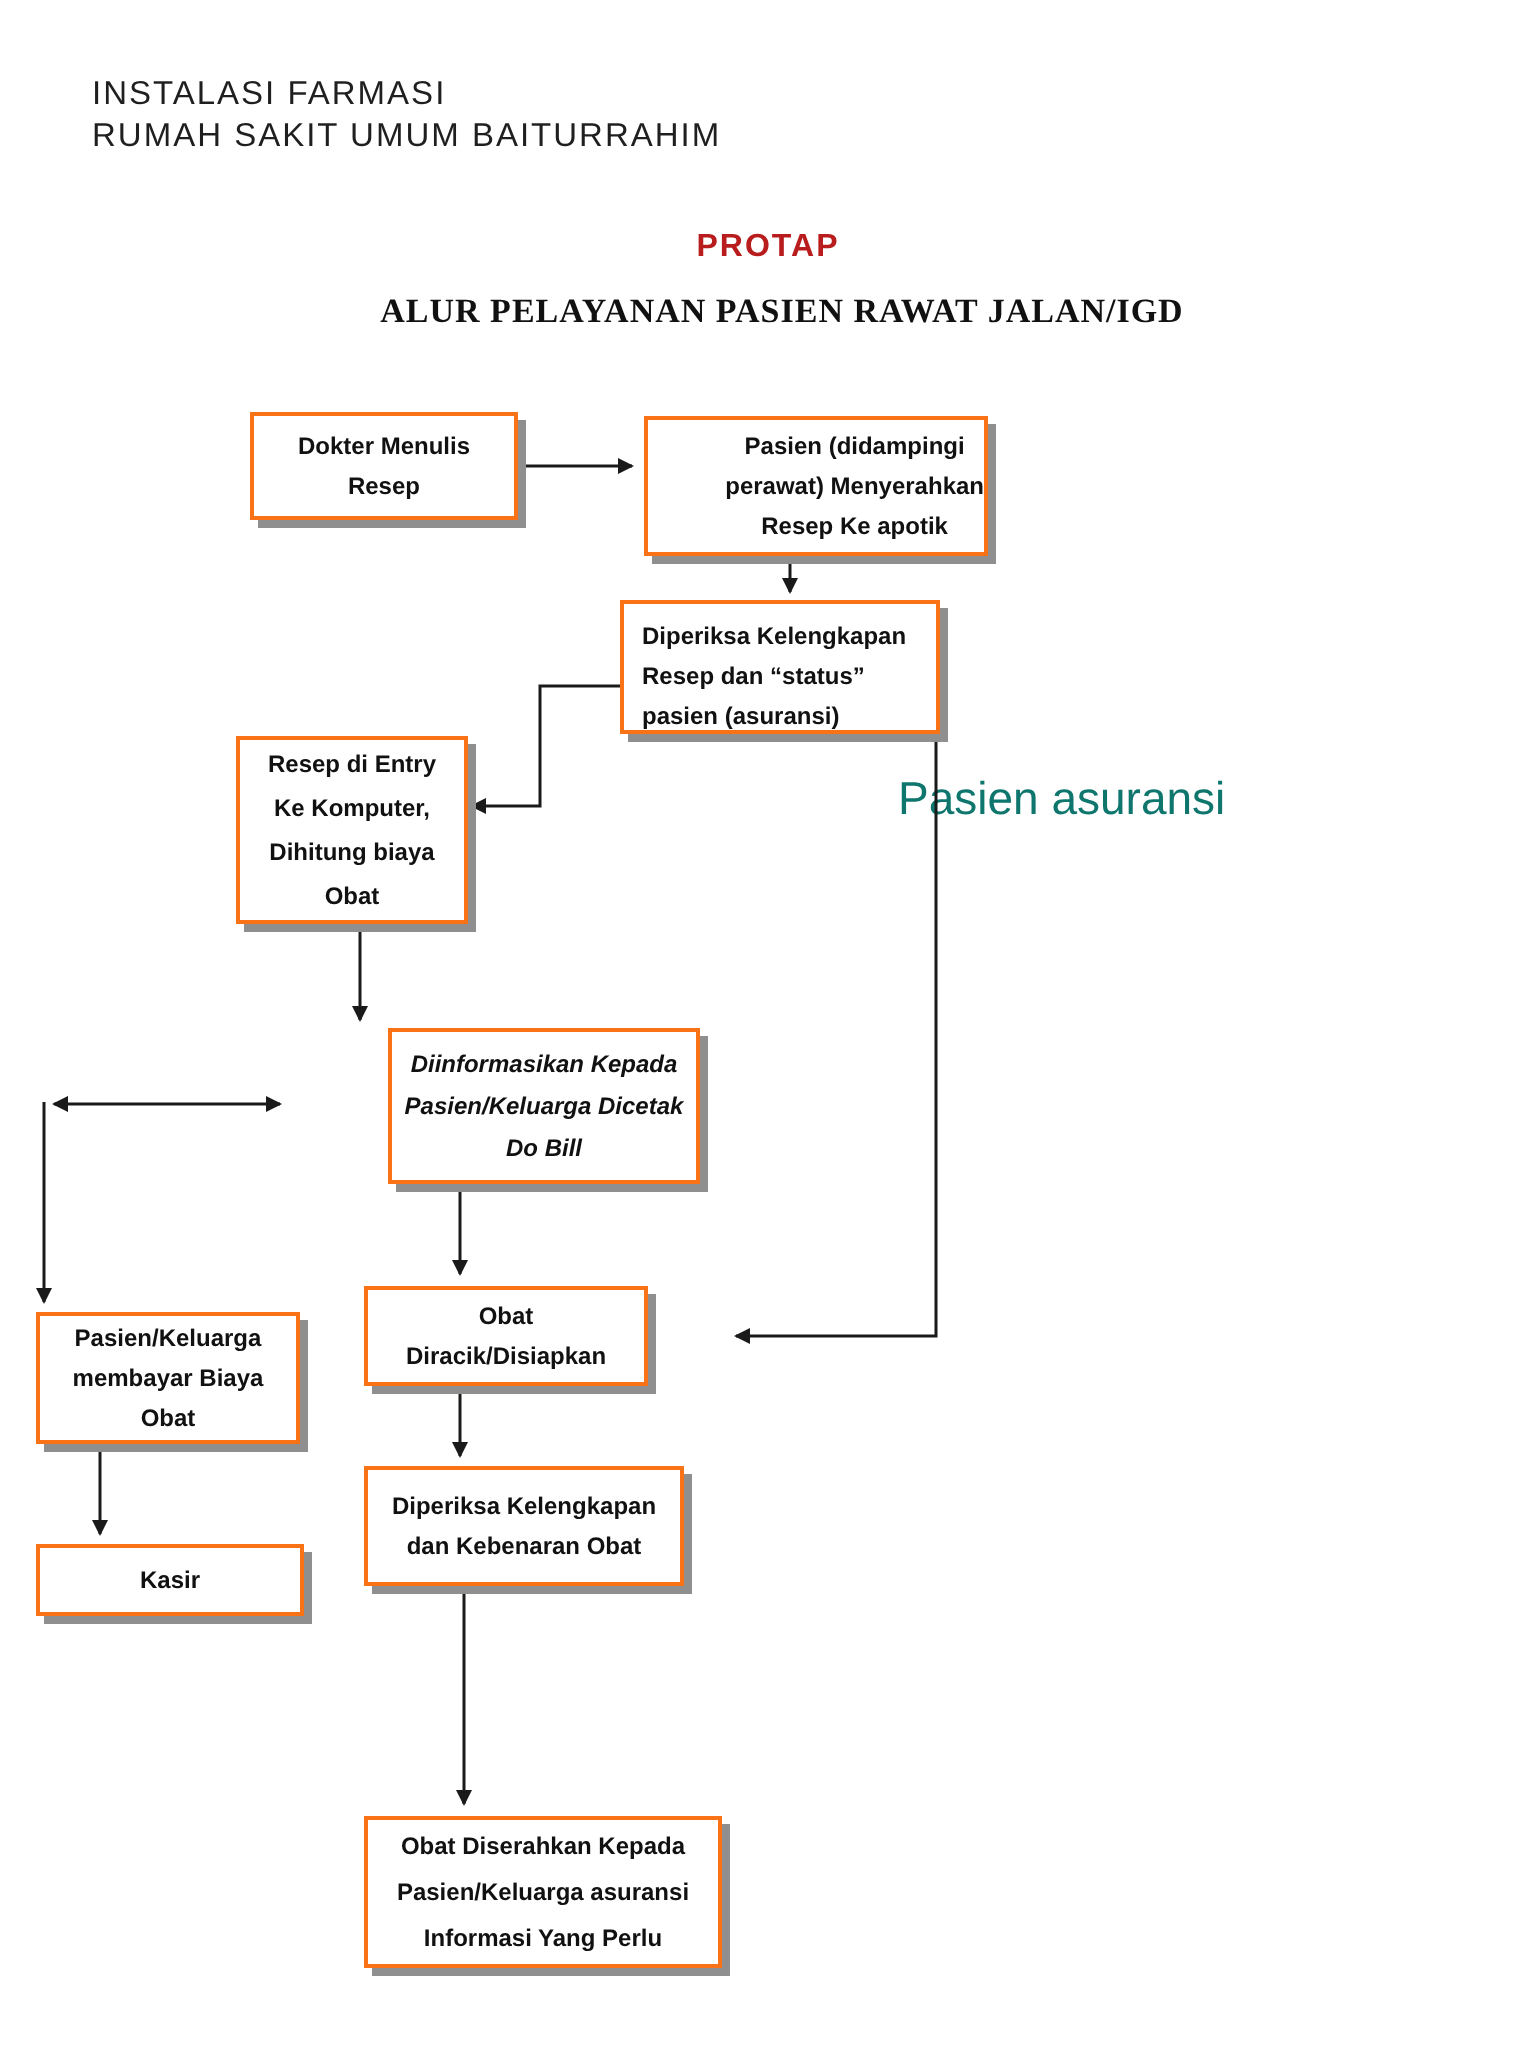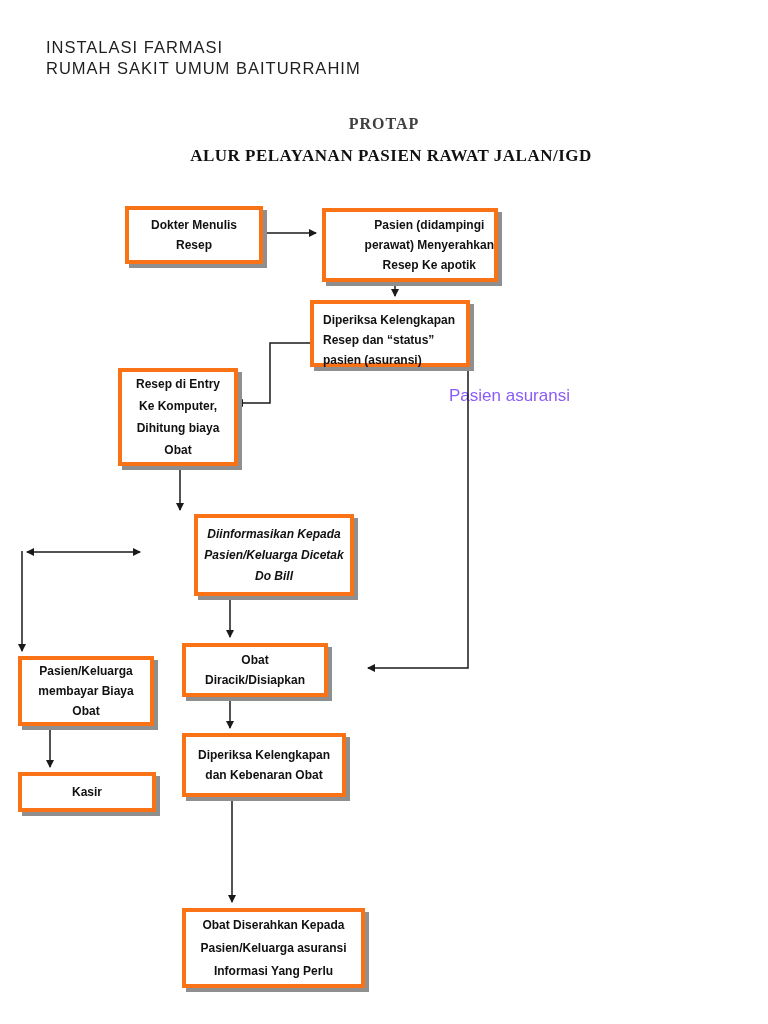--- a/index.html
+++ b/index.html
@@ -7,34 +7,34 @@
     position:relative;width:768px;height:1024px;background:#ffffff;
     font-family:"Liberation Sans",sans-serif;color:#111111;overflow:hidden;
   }
   .letterhead{
     position:absolute;left:46px;top:37px;
     font-size:16.5px;line-height:21px;letter-spacing:1px;
     color:#1f1f1f;white-space:pre;
   }
   .title-protap{
     position:absolute;left:0;right:0;top:115px;text-align:center;
-    font-family:Liberation Serif, serif;font-weight:bold;font-size:16px;
-    letter-spacing:1px;color:#404040;
+    font-family:Liberation Sans, sans-serif;font-weight:bold;font-size:16px;
+    letter-spacing:1px;color:#b91c1c;
   }
   .title-alur{
     position:absolute;left:0;right:0;top:146px;text-align:center;
     font-family:"Liberation Serif",serif;font-weight:bold;font-size:17px;
     letter-spacing:0.5px;color:#111;padding-left:14px;
   }
   .annotation{
-    position:absolute;left:449px;top:386px;font-size:17px;color:#8b5cf6;
+    position:absolute;left:449px;top:386px;font-size:23px;color:#0f766e;
   }
   .arrows{position:absolute;left:0;top:0;pointer-events:none;}
   .box{
-    position:absolute;background:#ffffff;border:4px solid #f97316;
+    position:absolute;background:#ffffff;border:2px solid #f97316;
     box-shadow:4px 4px 0 #8f8f8f;
     display:flex;align-items:center;justify-content:center;
     font-weight:bold;font-size:12px;line-height:20px;text-align:center;
     z-index:2;
   }
   .box .txt{white-space:pre;}
   .b-dokter   {left:125px;top:206px;width:130px;height:50px;}
   .b-serah    {left:322px;top:208px;width:168px;height:66px;justify-content:flex-end;}
   .b-periksa1 {left:310px;top:300px;width:160px;height:67px;
                align-items:flex-start;justify-content:flex-start;

